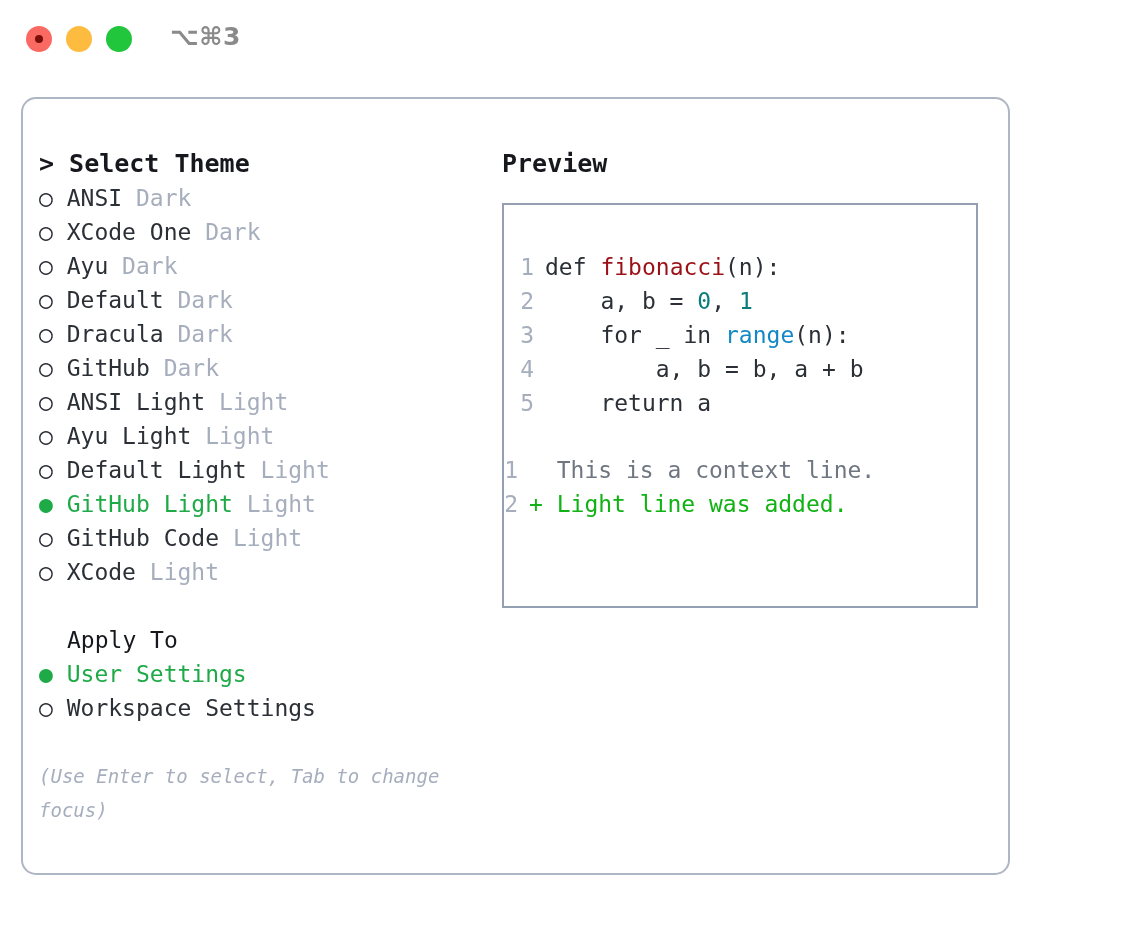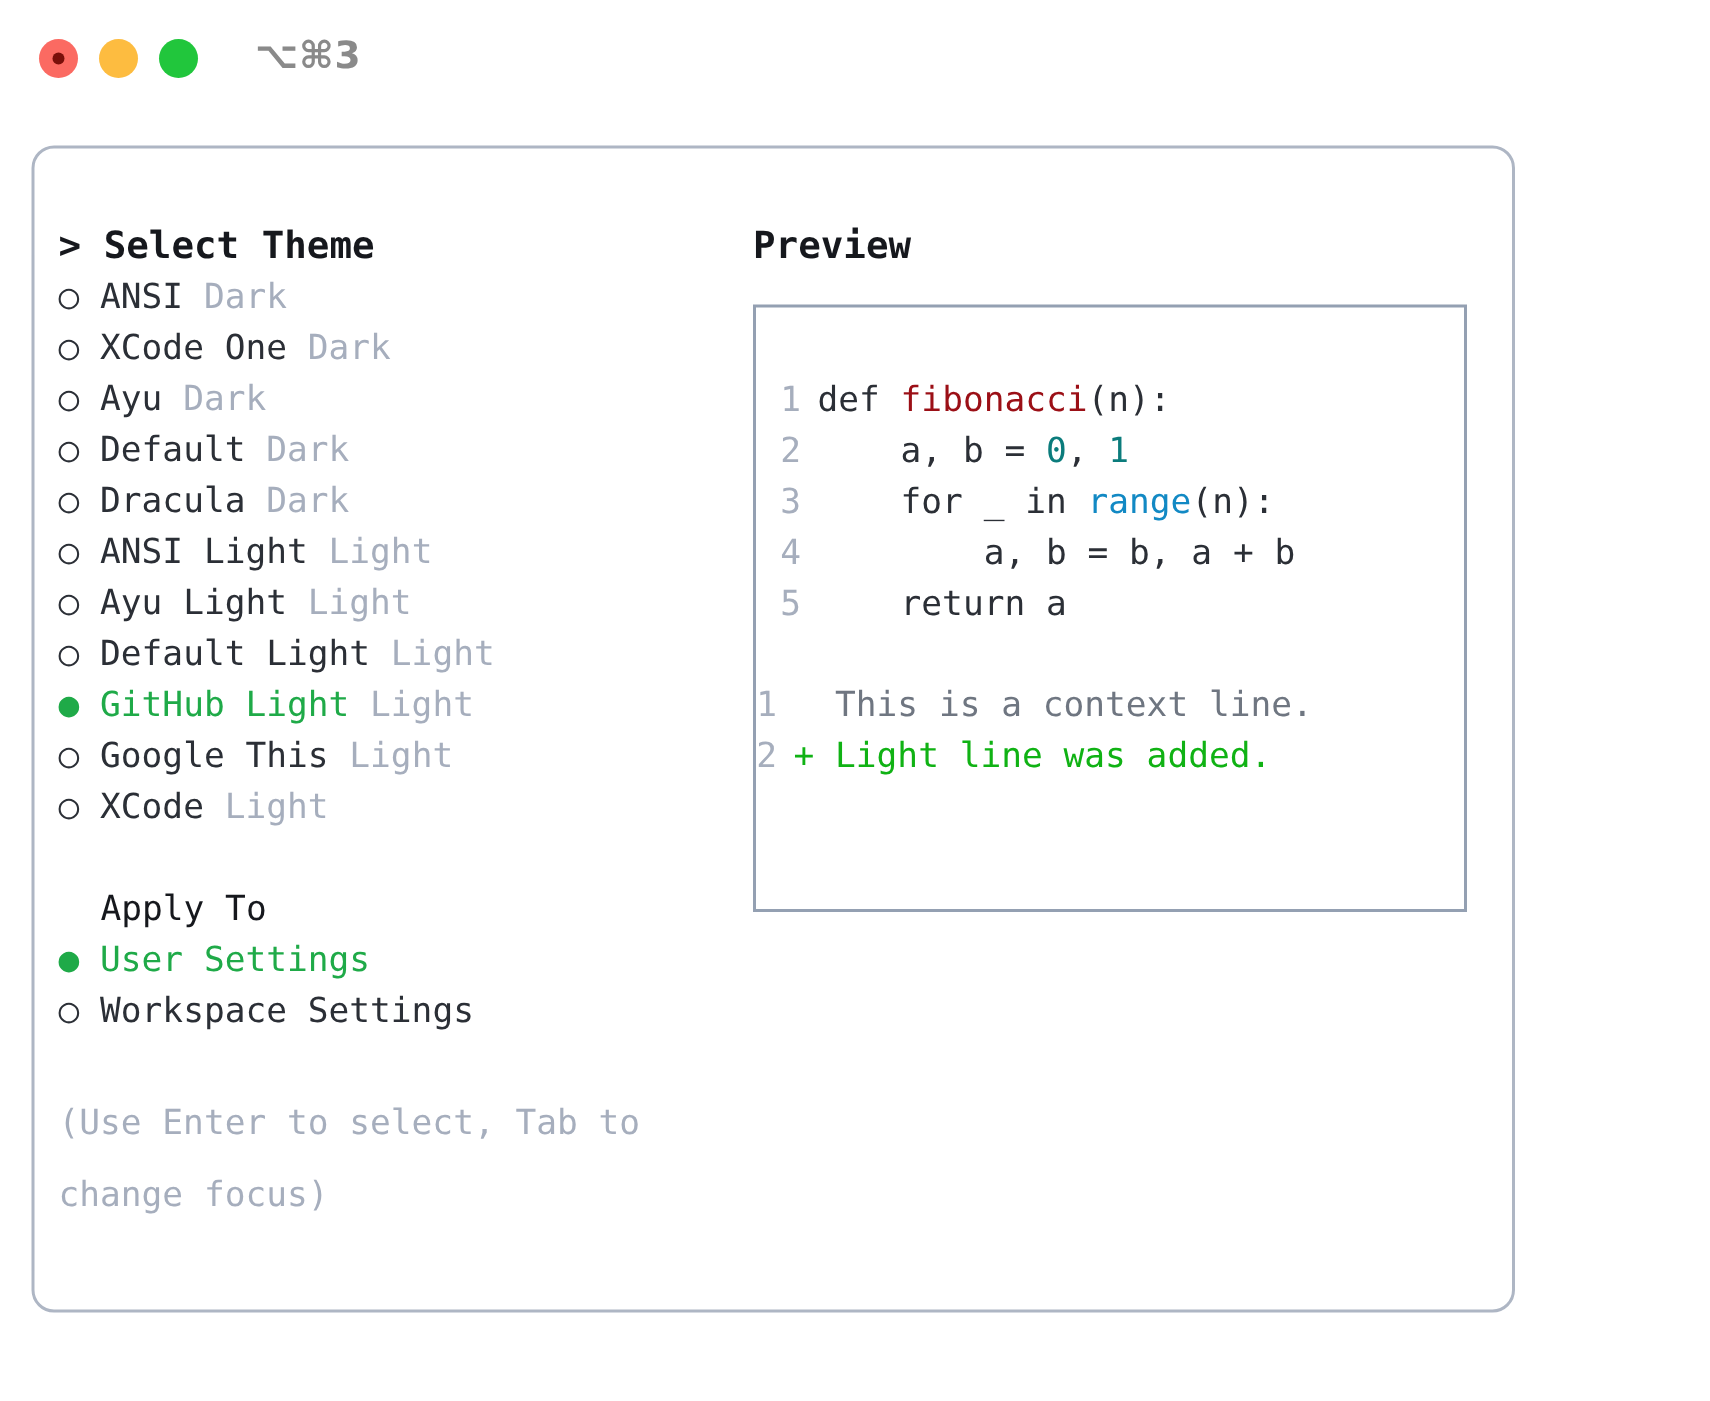--- a/index.html
+++ b/index.html
@@ -133,24 +133,25 @@
   .subhead {
     font-size: 23px;
     line-height: 34px;
     color: #16181d;
     white-space: pre;
     padding-left: 28px;
   }
 
   .hint {
     margin-top: 34px;
-    font-size: 23px;
-    line-height: 48px;
+    font-size: 19px;
+    line-height: 34px;
     color: #a6aebd;
     width: 405px;
+    font-style: italic;
   }
 
   
   .preview-head {
     font-size: 25px;
     font-weight: bold;
     color: #16181d;
     line-height: 34px;
     white-space: pre;
   }
@@ -224,25 +225,26 @@
     <div class="columns">
 
       <div class="col-left">
         <div class="section-head">&gt; Select Theme</div>
         <div id="theme-options">
             <div class="opt-row"><span class="bullet">○ </span><span class="opt-label">ANSI</span><span class="opt-tag"> Dark</span></div>
             <div class="opt-row"><span class="bullet">○ </span><span class="opt-label">XCode One</span><span class="opt-tag"> Dark</span></div>
             <div class="opt-row"><span class="bullet">○ </span><span class="opt-label">Ayu</span><span class="opt-tag"> Dark</span></div>
             <div class="opt-row"><span class="bullet">○ </span><span class="opt-label">Default</span><span class="opt-tag"> Dark</span></div>
             <div class="opt-row"><span class="bullet">○ </span><span class="opt-label">Dracula</span><span class="opt-tag"> Dark</span></div>
+            <div class="opt-row"><span class="bullet">○ </span><span class="opt-label">GitHub</span><span class="opt-tag"> Dark</span></div>
             <div class="opt-row"><span class="bullet">○ </span><span class="opt-label">ANSI Light</span><span class="opt-tag"> Light</span></div>
             <div class="opt-row"><span class="bullet">○ </span><span class="opt-label">Ayu Light</span><span class="opt-tag"> Light</span></div>
             <div class="opt-row"><span class="bullet">○ </span><span class="opt-label">Default Light</span><span class="opt-tag"> Light</span></div>
             <div class="opt-row selected"><span class="bullet">● </span><span class="opt-label">GitHub Light</span><span class="opt-tag"> Light</span></div>
-            <div class="opt-row"><span class="bullet">○ </span><span class="opt-label">Google This</span><span class="opt-tag"> Light</span></div>
+            <div class="opt-row"><span class="bullet">○ </span><span class="opt-label">GitHub Code</span><span class="opt-tag"> Light</span></div>
             <div class="opt-row"><span class="bullet">○ </span><span class="opt-label">XCode</span><span class="opt-tag"> Light</span></div>
           </div>
 
         <div class="spacer-sm"></div>
 
         <div class="subhead">Apply To</div>
         <div id="apply-options">
             <div class="opt-row selected"><span class="bullet">● </span><span class="opt-label">User Settings</span></div>
             <div class="opt-row"><span class="bullet">○ </span><span class="opt-label">Workspace Settings</span></div>
           </div>

